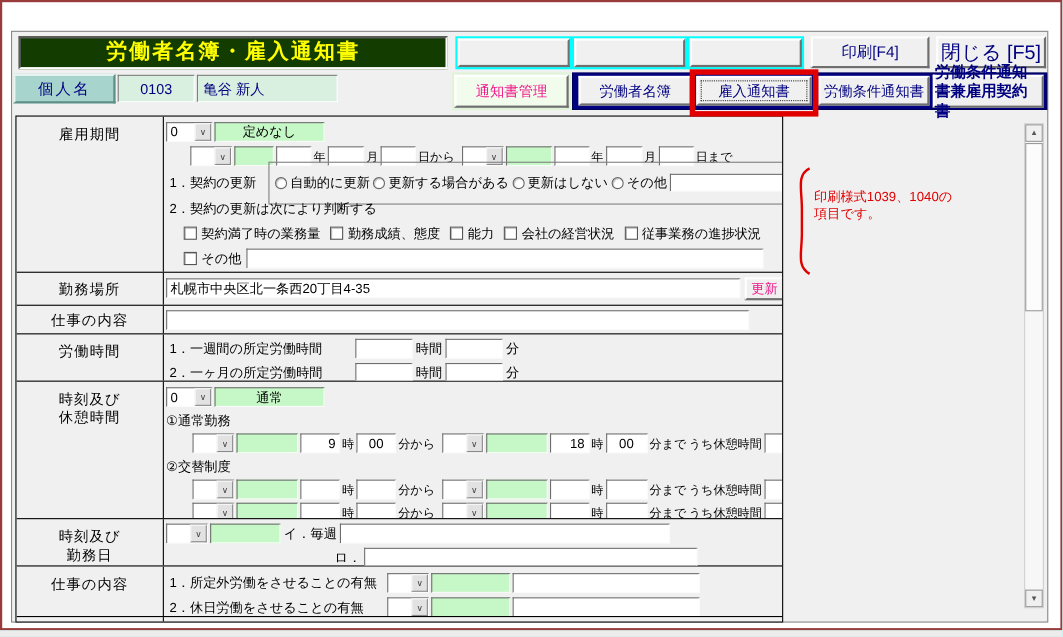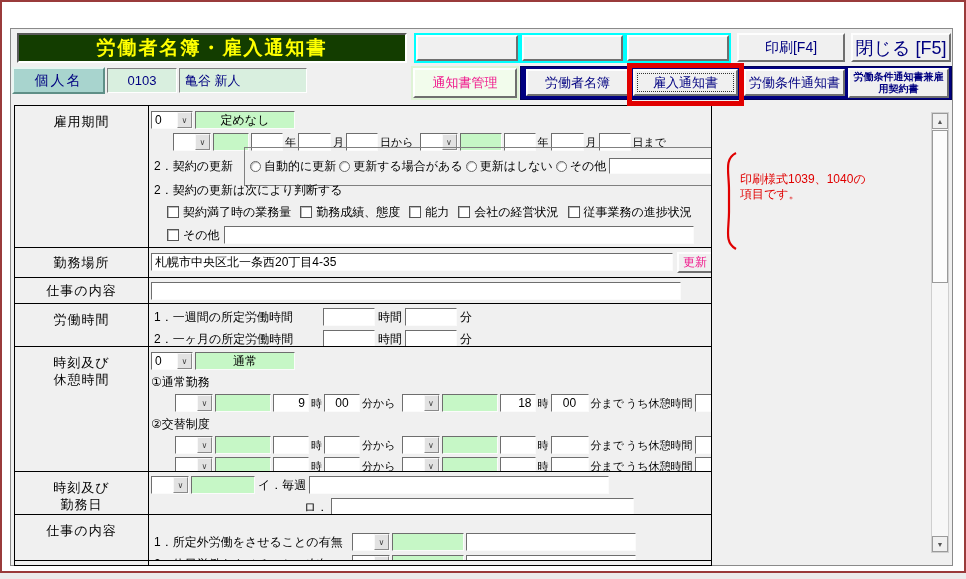--- a/index.html
+++ b/index.html
@@ -29,21 +29,21 @@
   .codebox { left:107px; top:68px; width:70px; height:25px; justify-content:center; }
   .namebox { left:179px; top:68px; width:128px; height:25px; padding-left:5px; }
 
   .noticebtn { position:absolute; left:413px; top:68px; width:104px; height:30px; background:#f2fcec;
                border:2px solid; border-color:#ffffff #6f6f6f #6f6f6f #ffffff;
                box-shadow:0 0 0 2px #dff3d6; color:#f0188c; font-size:13px;
                display:flex; align-items:center; justify-content:center; }
   .tabbar { position:absolute; left:520px; top:66px; width:432px; height:34px; background:#000080; border:1px solid #00005a; }
   .tab { position:absolute; background:#f0f0f0; border:2px solid; border-color:#fdfdfd #6f6f6f #6f6f6f #fdfdfd;
          color:#000080; font-size:13px; display:flex; align-items:center; justify-content:center; }
-  .tab4 { font-size:10px; line-height:1.25; text-align:center; font-weight:bold; }
+  .tab4 { font-size:14px; line-height:1.25; text-align:left; font-weight:bold; }
   .tab.active { outline:1px dotted #333; outline-offset:-5px; }
   .redbox { position:absolute; left:627px; top:63px; width:117px; height:43px; border:5px solid #e10000; pointer-events:none; z-index:5; }
 
   
   .ftable { position:absolute; left:14px; top:105px; width:698px; height:461px; border:1px solid #000; overflow:hidden; background:#f0f0f0; }
   .trow { display:flex; border-bottom:1px solid #000; }
   .trow:last-child { border-bottom:none; }
   .tlabel { width:134px; border-right:1px solid #000; text-align:center; font-size:13px; color:#000; padding-top:7px; letter-spacing:1px; line-height:17px; flex:none; }
   .tlabel.vcenter { padding-top:0; display:flex; align-items:center; justify-content:center; }
   .tcontent { flex:1; padding:2px 0 0 2px; overflow:hidden; }
@@ -138,21 +138,21 @@
             </span>
           <span class="green" style="width:42px; margin-left:2px;"></span>
           <span class="tb" style="width:32px; margin-left:2px;"></span>
           <span class="lab">年</span>
           <span class="tb" style="width:33px;"></span>
           <span class="lab">月</span>
           <span class="tb" style="width:32px;"></span>
           <span class="lab">日まで</span>
         </div>
         <div class="frow" style="height:24px;">
-          <span class="lab">2．契約の更新</span>
+          <span class="lab">1．契約の更新</span>
           <span class="rgroup">
             <span class="radio"></span>
             <span class="lab" style="margin-left:0;">自動的に更新</span>
             <span class="radio"></span>
             <span class="lab" style="margin-left:0;">更新する場合がある</span>
             <span class="radio"></span>
             <span class="lab" style="margin-left:0;">更新はしない</span>
             <span class="radio"></span>
             <span class="lab" style="margin-left:0;">その他</span>
             <span class="tb" style="width:140px; height:16px;"></span>
@@ -329,21 +329,21 @@
         <div class="frow" style="margin-left:150px;">
           <span class="lab">ロ．</span>
           <span class="tb" style="width:303px;"></span>
         </div>
       </div>
     </div>
 
     <div class="trow" style="height:46px;">
       <div class="tlabel">仕事の内容</div>
       <div class="tcontent">
-        <div class="frow" style="margin-top:15px;">
+        <div class="frow" style="margin-top:3px;">
           <span class="lab" style="width:195px;">1．所定外労働をさせることの有無</span>
           <span class="combo" style="width:38px;">
               <span class="cfield" style="flex:1;"></span>
               <span class="cbtn"></span>
             </span>
           <span class="green" style="width:72px; margin-left:2px;"></span>
           <span class="tb" style="width:170px; margin-left:2px;"></span>
         </div>
         <div class="frow">
           <span class="lab" style="width:195px;">2．休日労働をさせることの有無</span>

